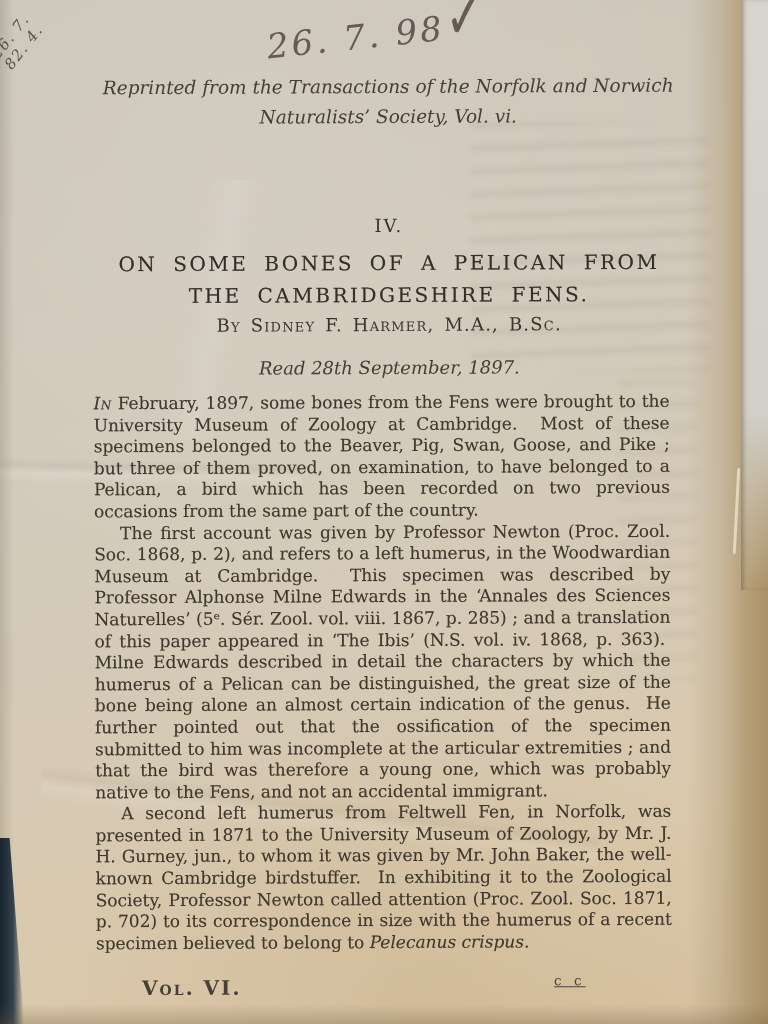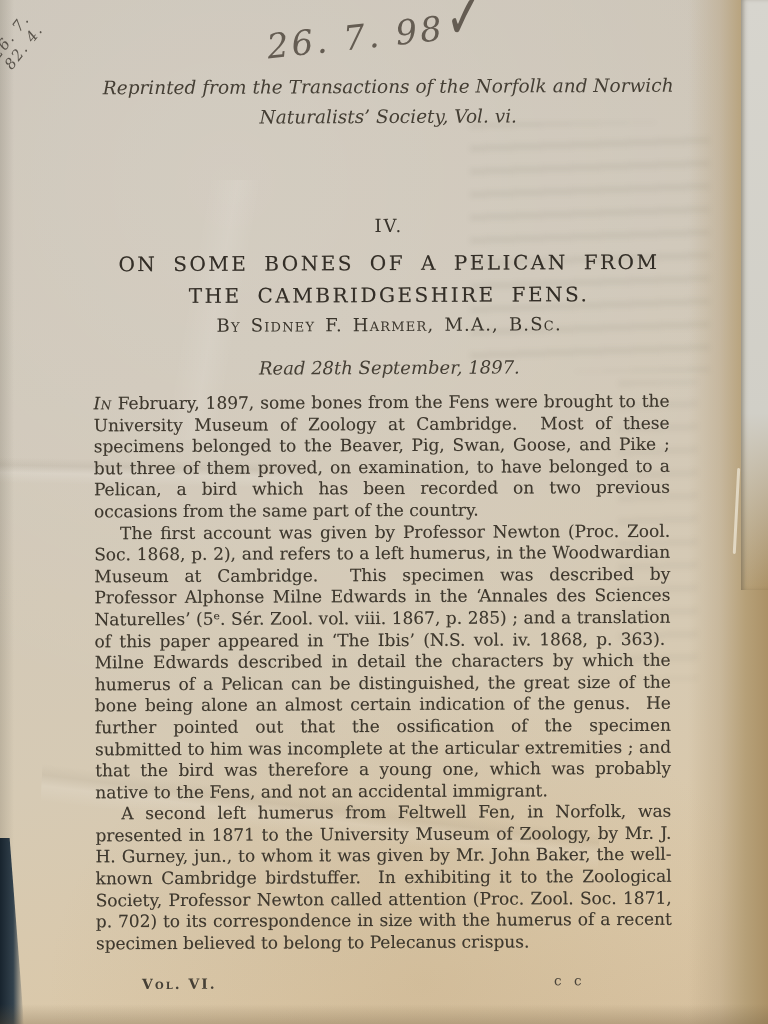--- a/index.html
+++ b/index.html
@@ -71,26 +71,26 @@
   #byline  { top:314px; font-size:18px; font-variant:small-caps; letter-spacing:1.2px;
              word-spacing:3px; color:#3a352c; }
   #readline{ top:357px; font-style:italic; font-size:18px; color:#443e34; }
 
   #bodytext { position:absolute; left:94px; top:392px; width:576px;
     font-size:17px; line-height:21.6px; text-align:justify; color:#3e382e;
     text-shadow:0.2px 0.2px 0.4px rgba(60,54,44,0.35); }
   #bodytext p { margin:0; }
   .indent { text-indent:26px; }
   .lead-sc { font-variant:small-caps; letter-spacing:0.5px;font-style:italic; }
-  .species { }
+  .species { font-style:italic; }
 
-  #vol { position:absolute; left:140px; top:975px; font-size:14px;
+  #vol { position:absolute; left:140px; top:975px; font-size:20px;
     font-variant:small-caps; font-weight:bold; letter-spacing:2px; color:#464036; }
   #sig { position:absolute; left:552px; top:973px; font-size:13.5px;
-    letter-spacing:4px; color:#4a443a; }
+    letter-spacing:4px; color:#4a443a;text-decoration:underline; }
 </style>
 </head>
 <body>
 
 <div class="photo">
 
   <div class="layer" id="paper-base"></div>
   <div class="layer crease" id="crease1"></div>
   <div class="layer crease" id="crease2"></div>
   <div class="layer crease" id="crease3"></div>

